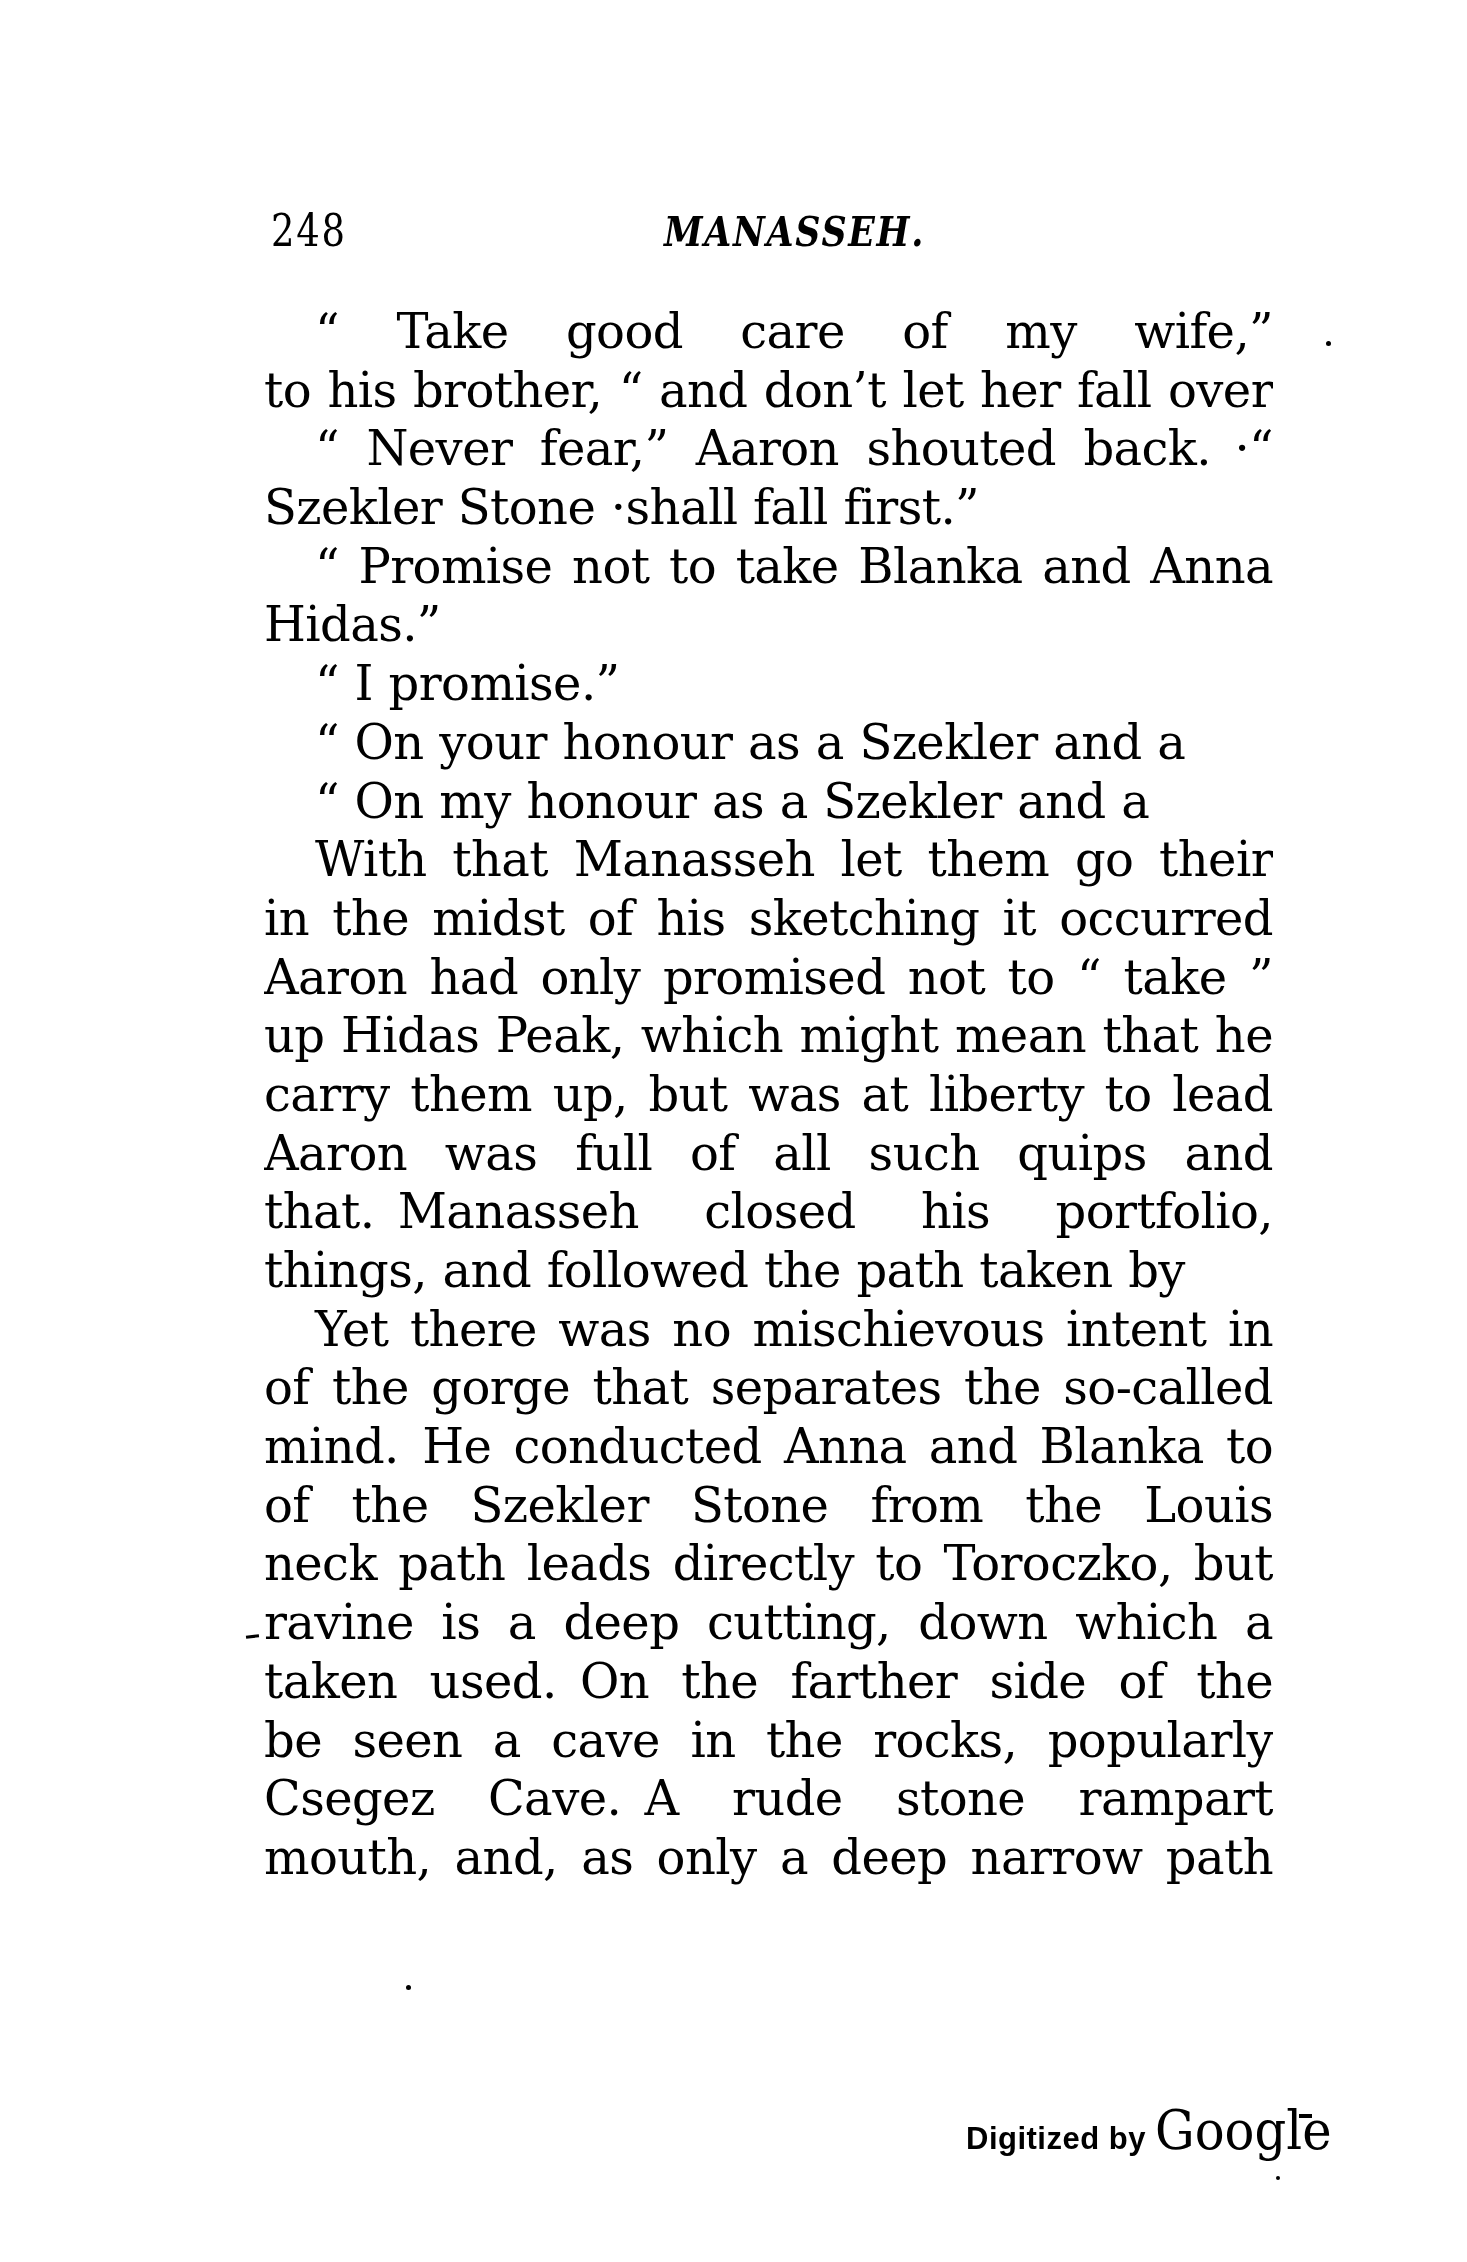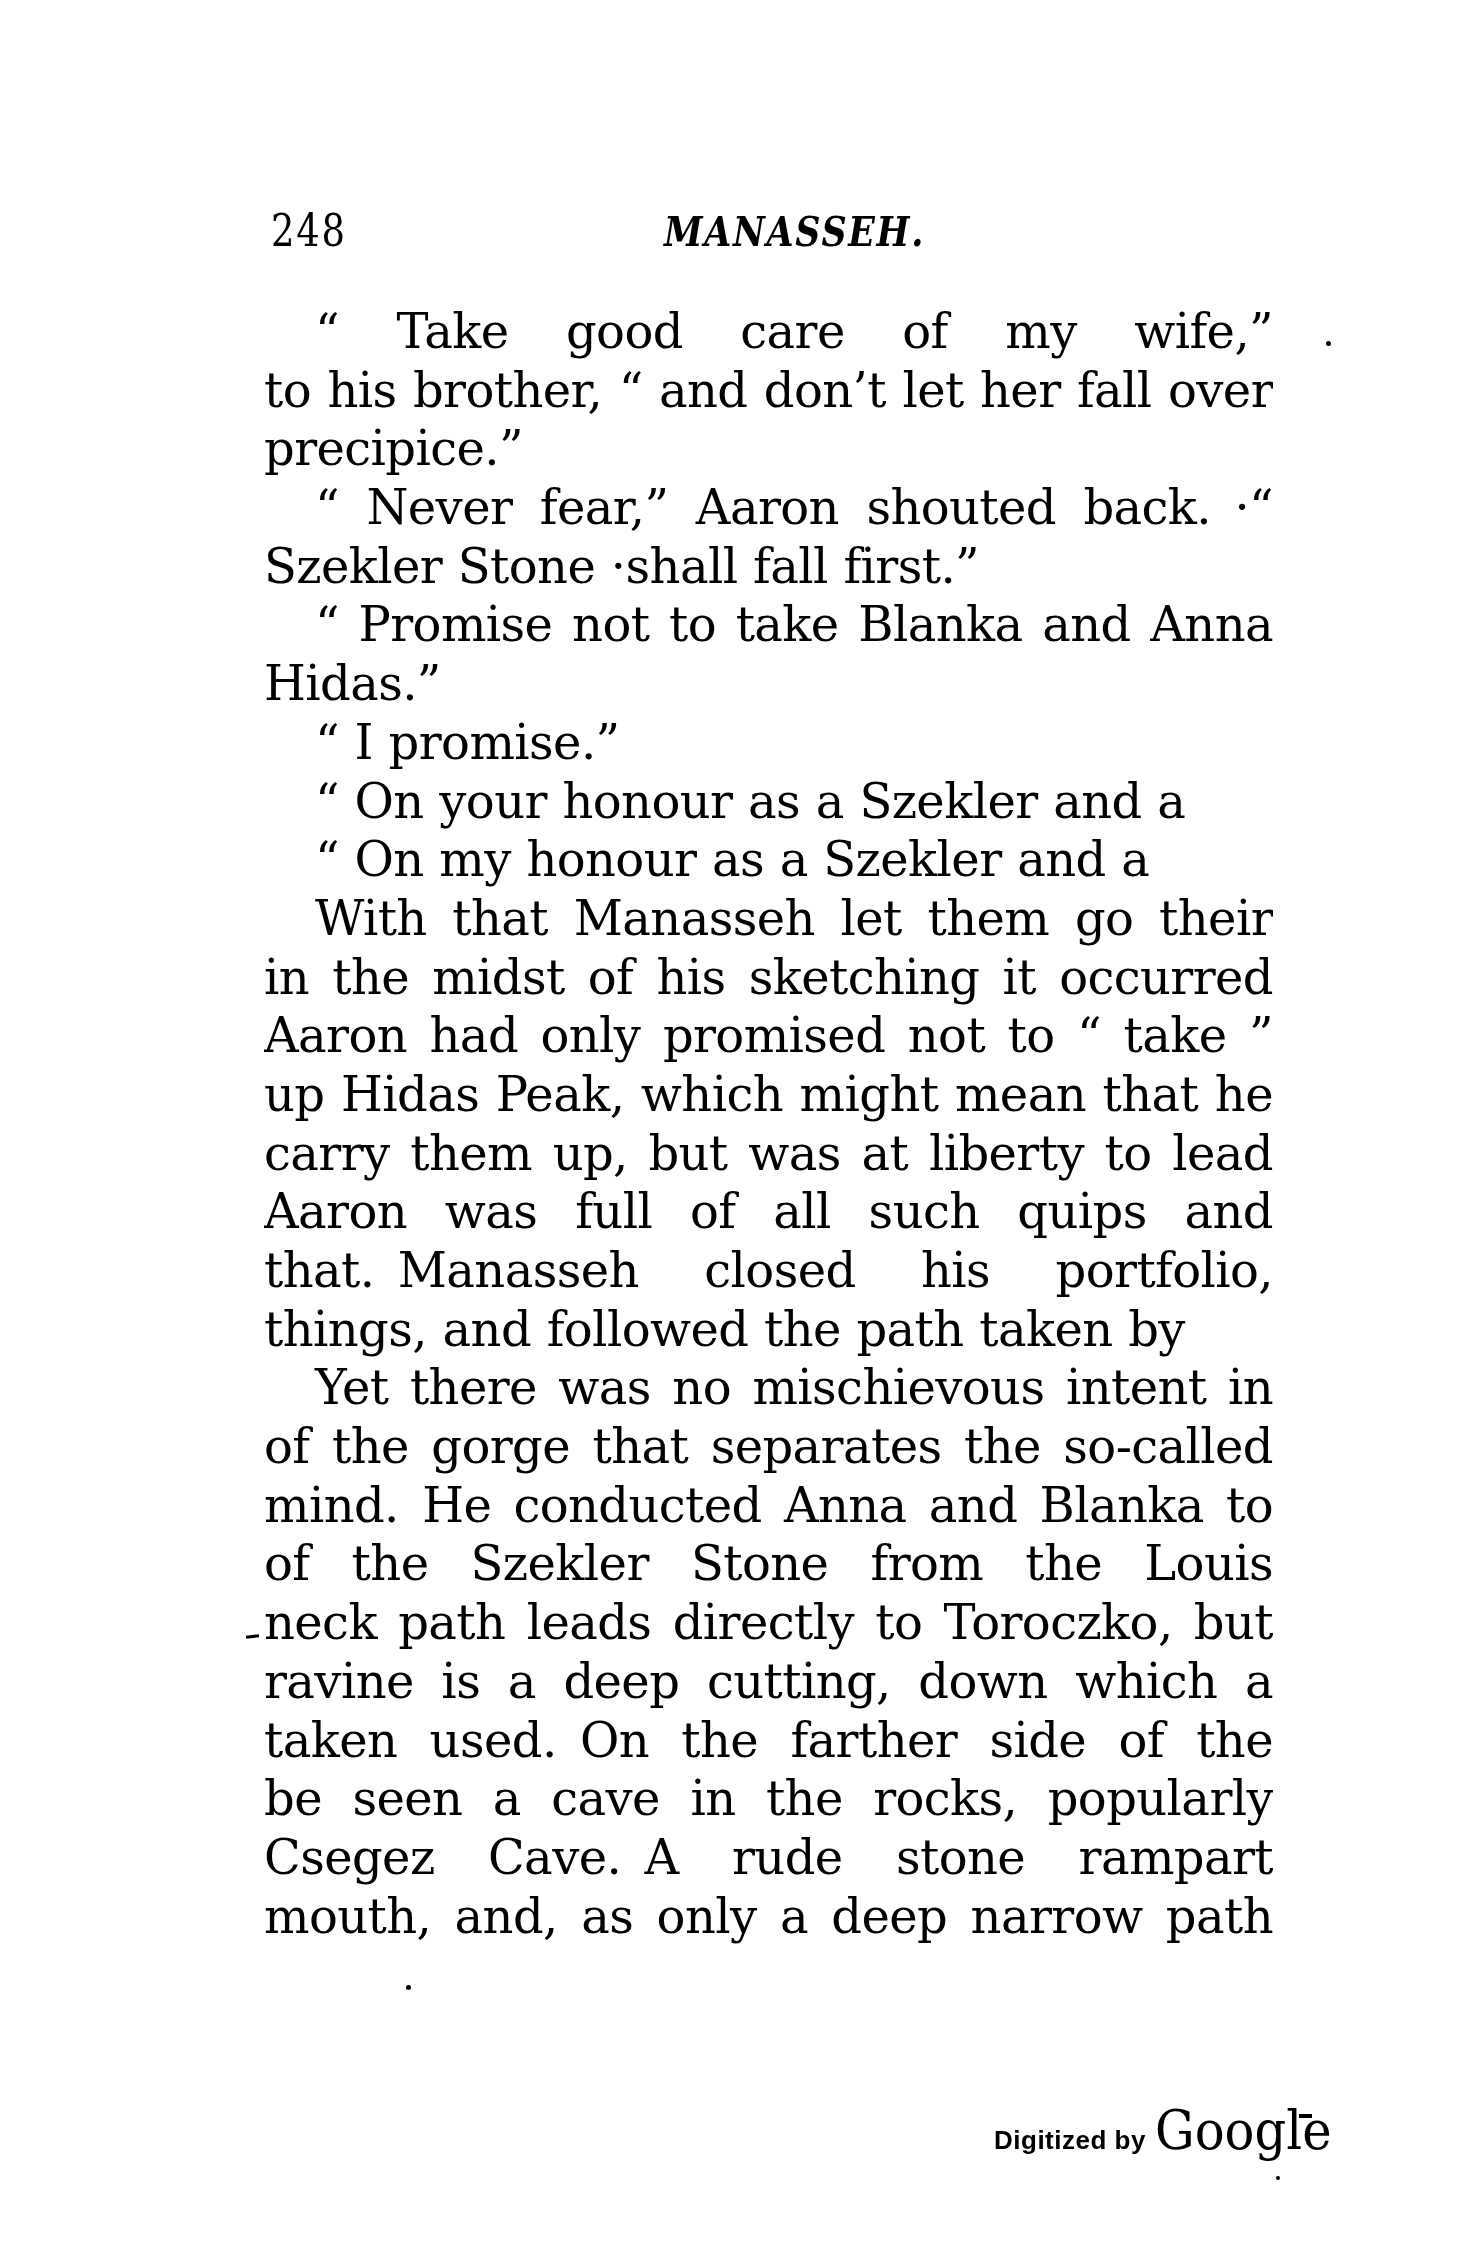--- a/index.html
+++ b/index.html
@@ -34,40 +34,39 @@
   .line.j{text-align:justify;text-align-last:justify;}
   .line.ind{text-indent:51px;}
   .artifact{position:absolute;background:#000;}
   .dot{border-radius:50%;}
   .watermark{
     position:absolute;left:966px;top:2104px;
     display:flex;align-items:baseline;gap:9px;white-space:nowrap;
   }
   .digitized-by{
     font-family:"Liberation Sans", sans-serif;
-    font-size:26px;font-weight:bold;letter-spacing:0.5px;margin-left:28px;
+    font-size:31px;font-weight:bold;letter-spacing:0.5px;
   }
   .google-logo{
     font-family:"DejaVu Serif", serif;
     font-size:54px;line-height:1;
     transform:scaleX(0.92);transform-origin:left bottom;
   }
 </style>
 </head>
 <body>
 
 <div class="page-header">
   <span class="page-number">248</span>
   <span class="running-title">MANASSEH.</span>
 </div>
 
 <div class="text-block">
     <div class="line j ind">“ Take good care of my wife,” Manasseh called</div>
     <div class="line j">to his brother, “ and don’t let her fall over any</div>
-    <div class="line">precipice.”</div>
     <div class="line j ind">“ Never fear,” Aaron shouted back. ·“ The whole</div>
     <div class="line">Szekler Stone ·shall fall first.”</div>
     <div class="line j ind">“ Promise not to take Blanka and Anna up Hidas</div>
     <div class="line">Hidas.”</div>
     <div class="line ind">“ I promise.”</div>
     <div class="line ind">“ On your honour as a Szekler and a Unitarian ? ”</div>
     <div class="line ind">“ On my honour as a Szekler and a Unitarian.”</div>
     <div class="line j ind">With that Manasseh let them go their way. But</div>
     <div class="line j">in the midst of his sketching it occurred to him that</div>
     <div class="line j">Aaron had only promised not to “ take ” the ladies</div>

